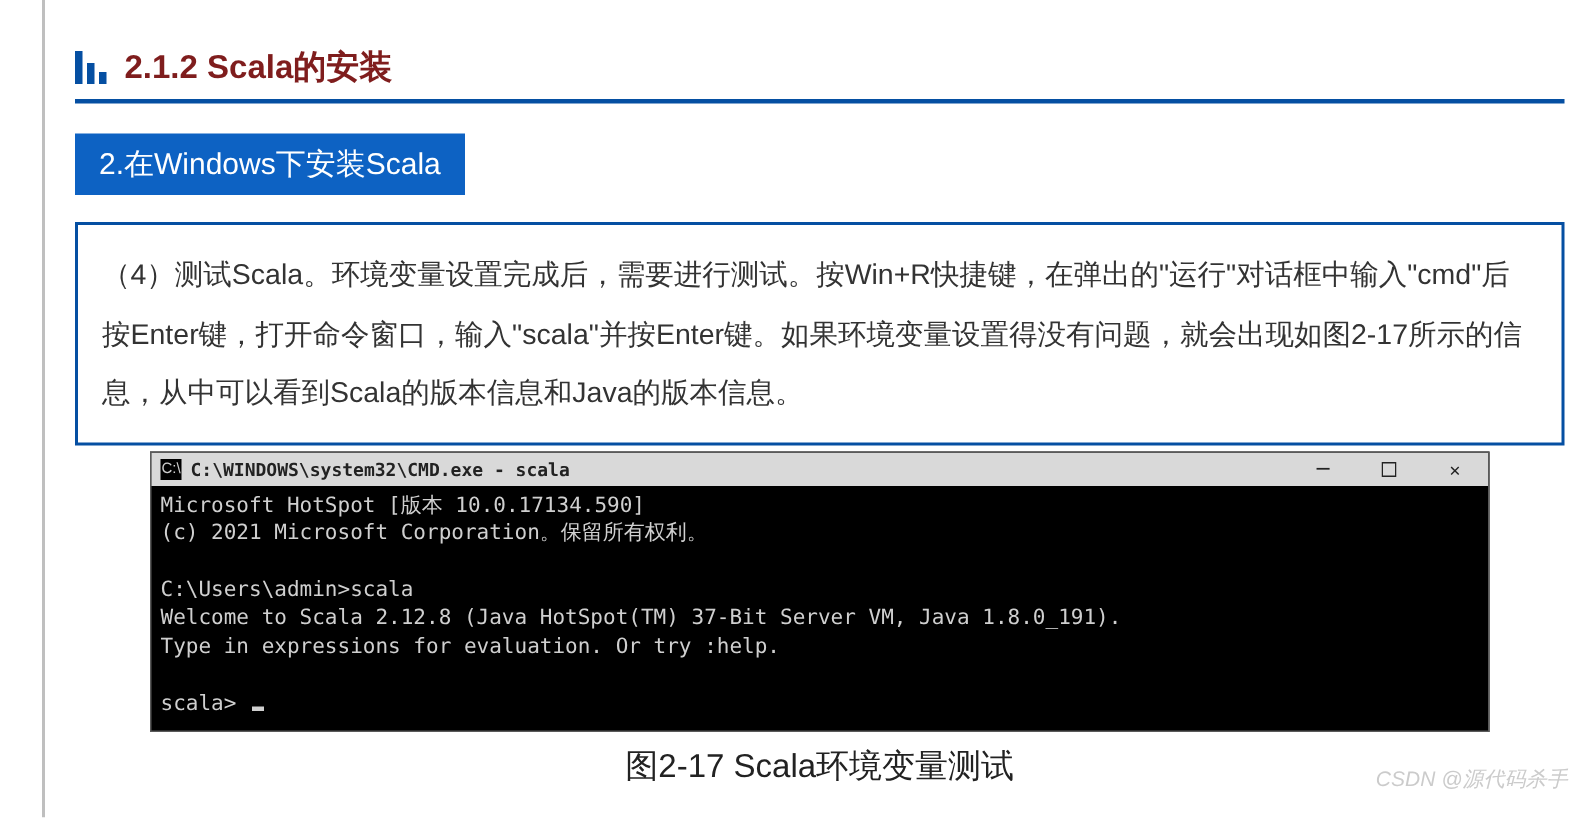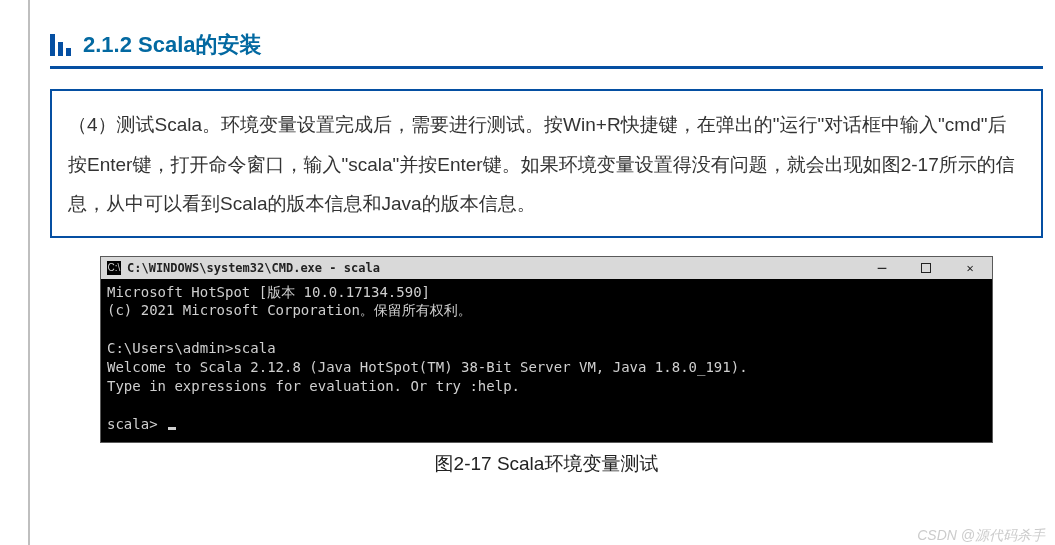--- a/index.html
+++ b/index.html
@@ -40,39 +40,39 @@
     }
     .bar-icon span {
       display: inline-block;
       width: 5px;
       background: #054fa2;
     }
     .bar-h1 { height: 22px; }
     .bar-h2 { height: 14px; }
     .bar-h3 { height: 8px; }
     .section-heading .title-text {
-      color: #0369a1;
+      color: #7f1d1d;
       font-weight: bold;
       font-size: 22px;
     }
     .sub-heading {
       display: inline-block;
       background: #0d62c3;
       color: #fff;
       font-size: 20px;
       padding: 7px 16px;
       margin-bottom: 18px;
     }
     .instruction-box {
       border: 2px solid #054fa2;
       padding: 14px 16px 12px 16px;
       font-size: 19px;
       line-height: 2.08;
       color: #333;
-      margin-bottom: 18px;
+      margin-bottom: 4px;
     }
     .instruction-box p { text-indent: 2.5em; }
     .terminal-container {
       margin: 0 50px 8px 50px;
     }
     .terminal {
       border: 1px solid #5a5a5a;
       background: #000;
       font-family: "NSimSun", "SimSun", "Consolas", monospace;
     }
@@ -115,28 +115,28 @@
     }
     .cursor {
       display: inline-block;
       width: 8px; height: 3px;
       background: #cfcfcf;
       vertical-align: -1px;
       margin-left: 2px;
     }
     .figure-caption {
       text-align: center;
-      font-size: 19px;
+      font-size: 22px;
       color: #222;
       margin-top: 6px;
     }
     .watermark {
       position: absolute;
       right: 10px;
-      bottom: 0;
+      bottom: 16px;
       color: rgba(160,160,160,0.55);
       font-size: 14px;
       font-style: italic;
       pointer-events: none;
       margin-left: 29px;
     }
   </style>
 </head>
 <body>
 
@@ -149,20 +149,21 @@
       <span class="bar-h1"></span>
         <span class="bar-h2"></span>
         <span class="bar-h3"></span>
     </span>
     <span class="title-text">
       <span>2.1.2</span>
       <span>Scala的安装</span>
     </span>
   </div>
 
+  <div class="sub-heading">2.在Windows下安装Scala</div>
 
   <div class="instruction-box">
     <p style="text-indent:0;">（4）测试Scala。环境变量设置完成后，需要进行测试。按Win+R快捷键，在弹出的"运行"对话框中输入"cmd"后按Enter键，打开命令窗口，输入"scala"并按Enter键。如果环境变量设置得没有问题，就会出现如图2-17所示的信息，从中可以看到Scala的版本信息和Java的版本信息。</p>
   </div>
 
   <div class="terminal-container">
     <div class="terminal">
       <div class="terminal-titlebar">
         <span class="titlebar-icon">C:\</span>
         <span class="titlebar-text">C:\WINDOWS\system32\CMD.exe - scala</span>
@@ -173,21 +174,21 @@
                 <rect x="0.5" y="0.5" width="9" height="9" fill="none" stroke="#222" stroke-width="1"></rect>
               </svg>
           </div>
           <div class="titlebar-btn close">✕</div>
         </div>
       </div>
       <div class="terminal-body"><span>Microsoft HotSpot [版本 10.0.17134.590]</span>
 <span>(c) 2021 Microsoft Corporation。保留所有权利。</span>
 <span></span>
 <span>C:\Users\admin&gt;scala</span>
-<span>Welcome to Scala 2.12.8 (Java HotSpot(TM) 38-Bit Server VM, Java 1.8.0_191).</span>
+<span>Welcome to Scala 2.12.8 (Java HotSpot(TM) 37-Bit Server VM, Java 1.8.0_191).</span>
 <span>Type in expressions for evaluation. Or try :help.</span>
 <span></span>
 <span>scala&gt; </span><span class="cursor"></span></div>
     </div>
   </div>
 
   <div class="figure-caption">图2-17  Scala环境变量测试</div>
 
 </div>
 

